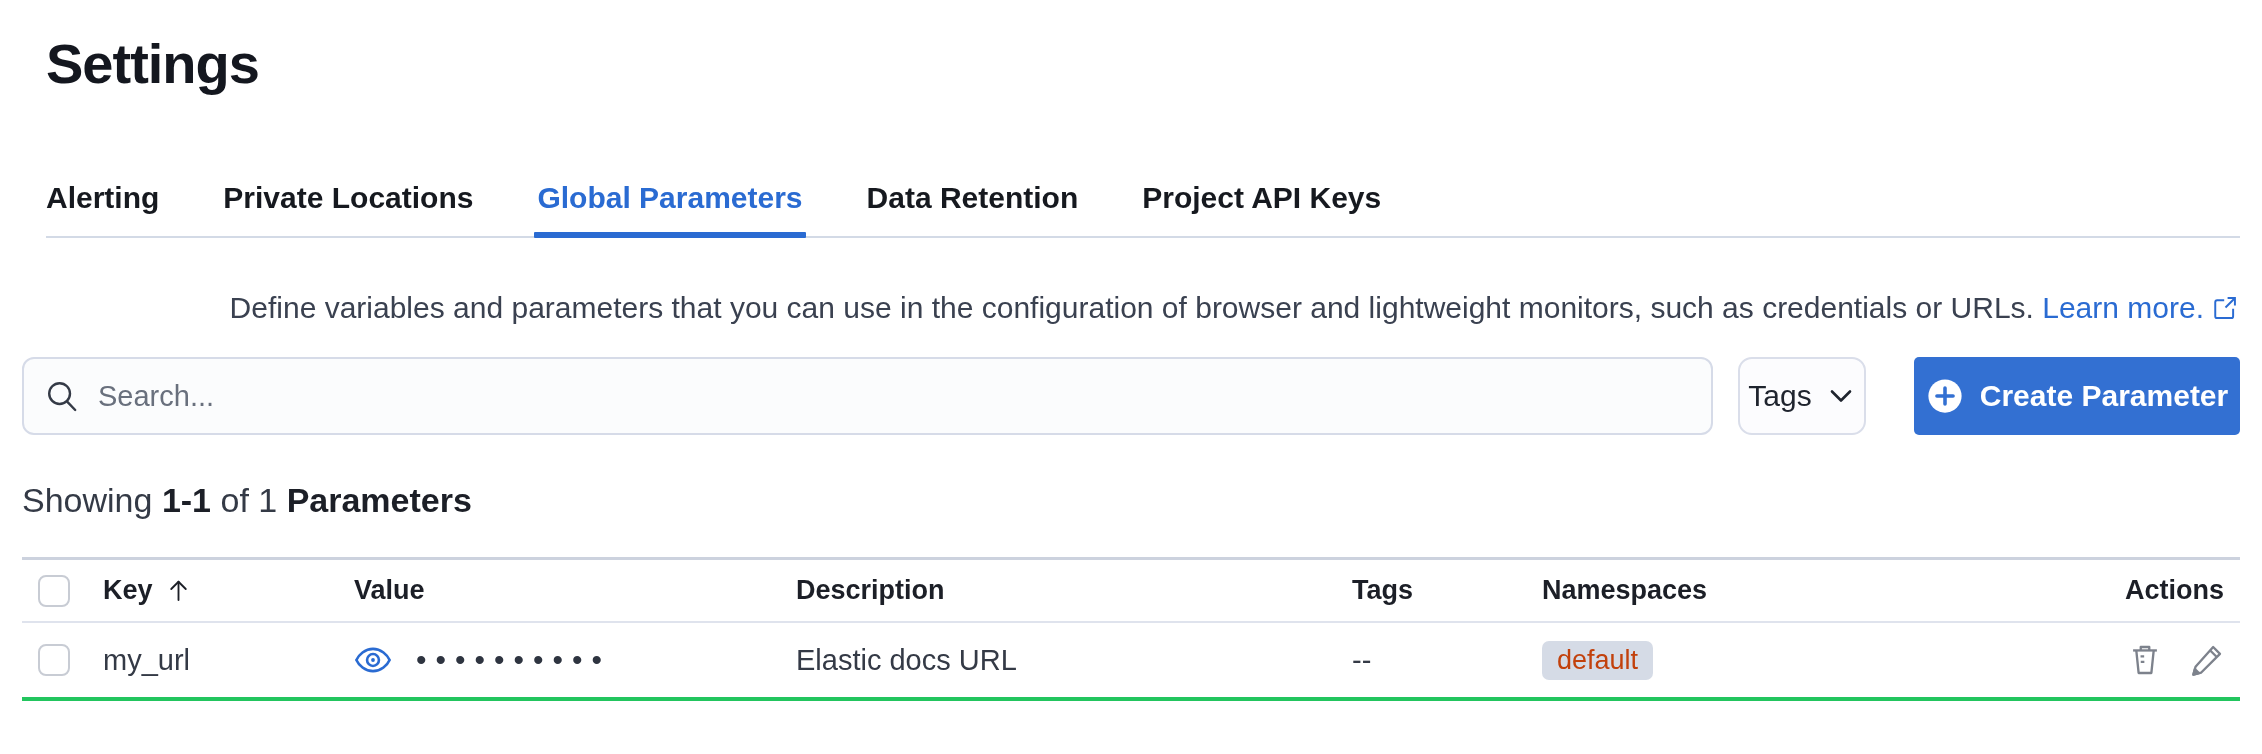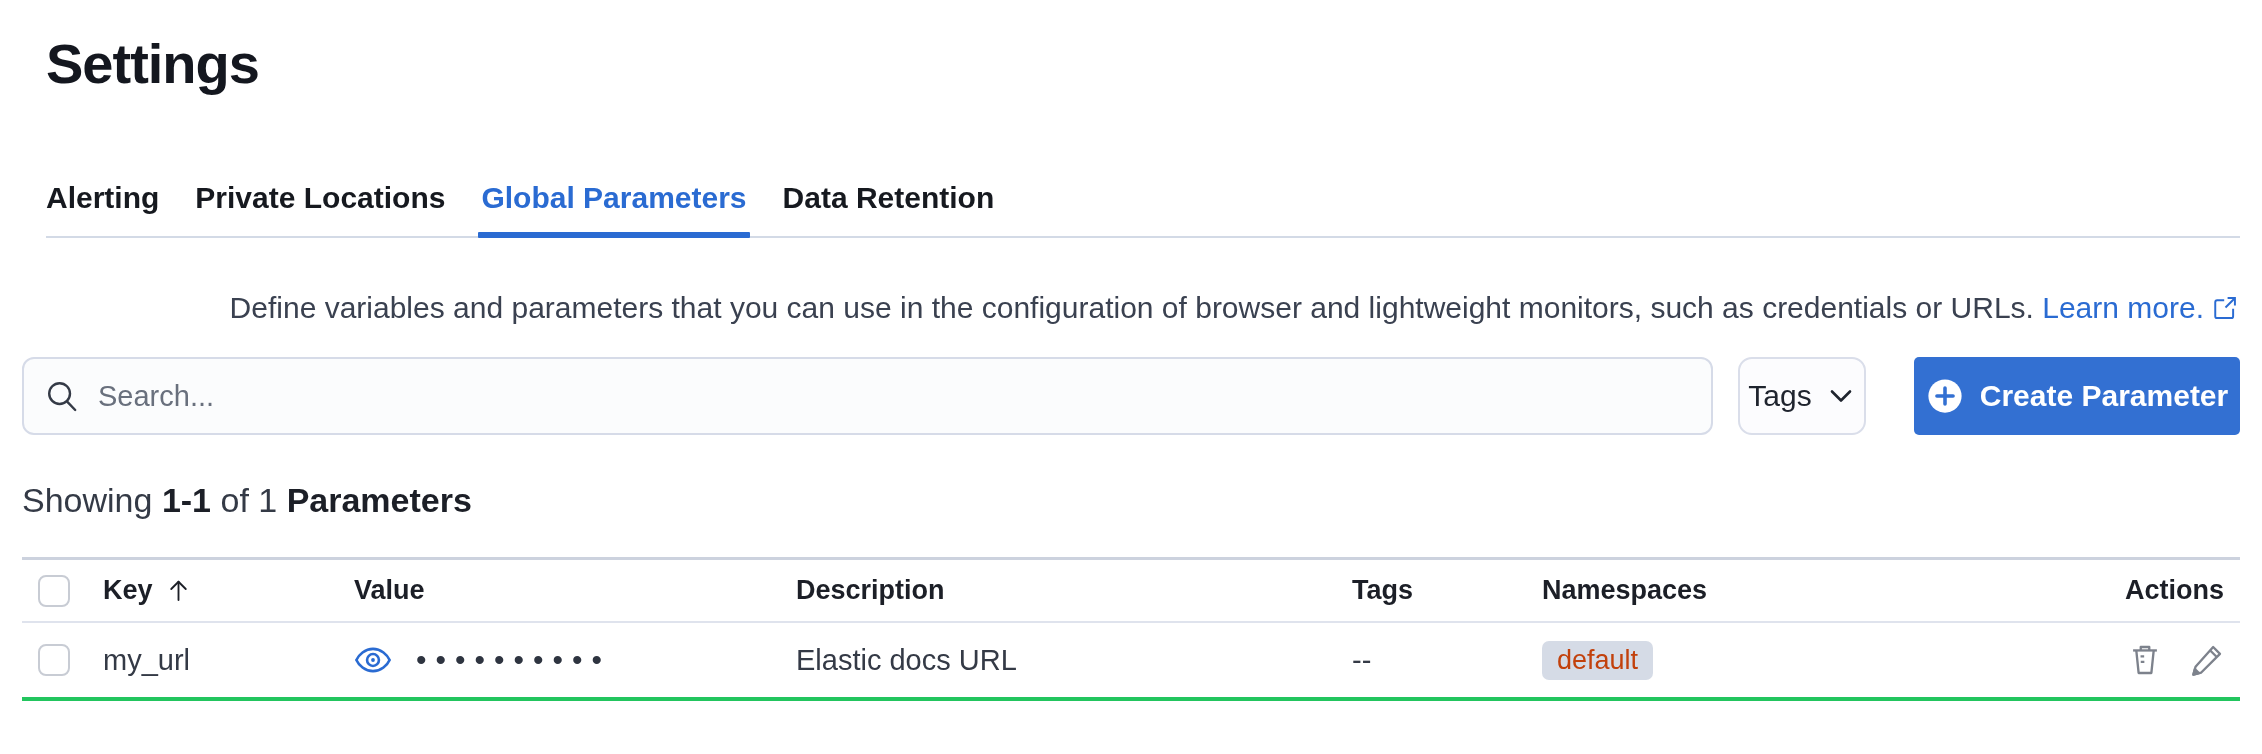--- a/index.html
+++ b/index.html
@@ -14,21 +14,21 @@
 
   
   .page-title {
     margin: 6px 0 0 24px;
     font-size: 56px; line-height: 64px; font-weight: 700;
     color: #14171f; letter-spacing: -1px;
   }
 
   
   .tab-bar {
-    display: flex; column-gap: 36px;
+    display: flex; column-gap: 64px;
     margin: 84px 0 16px 24px;
     border-bottom: 2px solid #d3dae6;
     padding-bottom: 20px;
     position: relative;
   }
   .tab {
     font-size: 30px; line-height: 36px; font-weight: 700;
     color: #16191f; position: relative; white-space: nowrap; cursor: pointer;
   }
   .tab.active { color: #2a6bd2; }
@@ -116,20 +116,21 @@
 
 <div class="page">
 
   <h1 class="page-title">Settings</h1>
 
   <div class="tab-bar">
     <div class="tab">Alerting</div>
     <div class="tab">Private Locations</div>
     <div class="tab active">Global Parameters</div>
     <div class="tab">Data Retention</div>
+    <div class="tab">Project API Keys</div>
   </div>
 
   <p class="desc"><span>Define variables and parameters that you can use in the configuration of browser and lightweight monitors, such as credentials or URLs.</span>
     <a><span>Learn more.</span><svg class="external-icon" width="26" height="26" viewBox="0 0 16 16" fill="none" stroke="#2a6bd2" stroke-width="1.2">
           <path d="M13 8.5V13a1.2 1.2 0 0 1-1.2 1.2H3.2A1.2 1.2 0 0 1 2 13V4.4a1.2 1.2 0 0 1 1.2-1.2H7.5"></path>
           <path d="M9.6 1.9h4.5v4.5"></path>
           <path d="M14 2 8.3 7.7"></path>
         </svg></a>
   </p>
 

